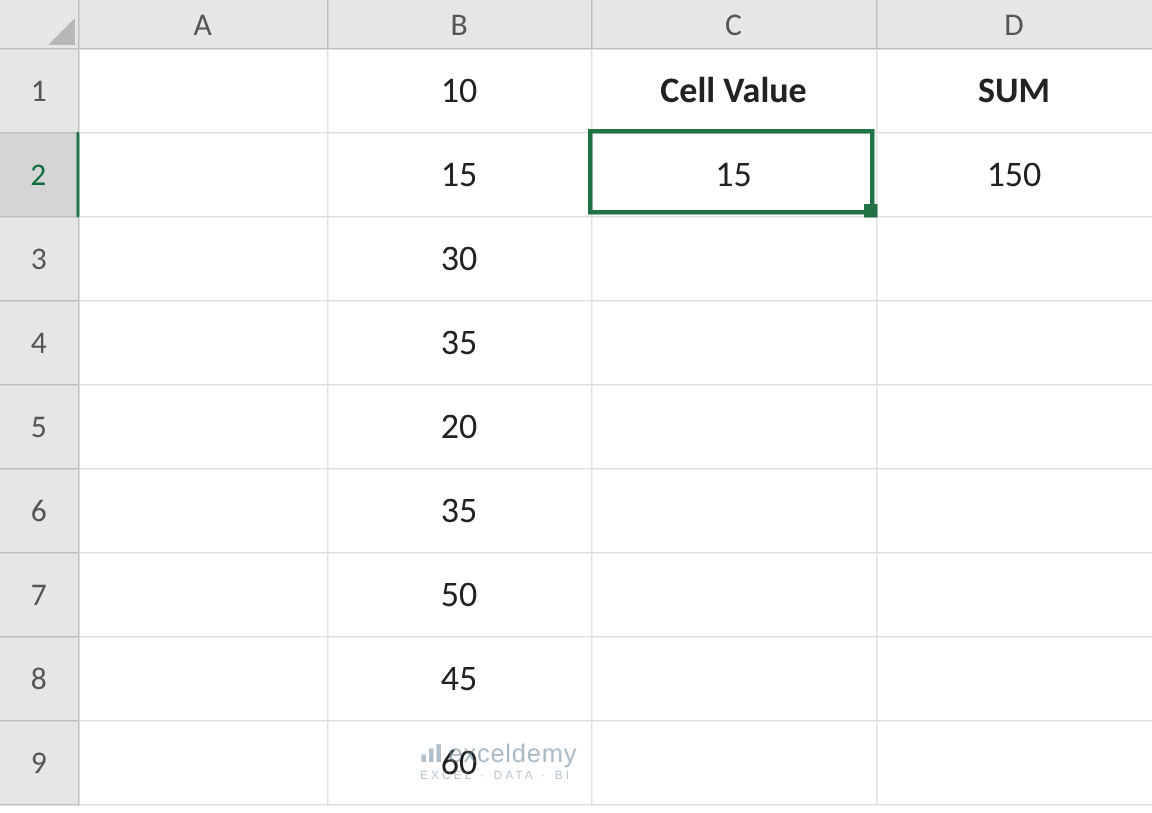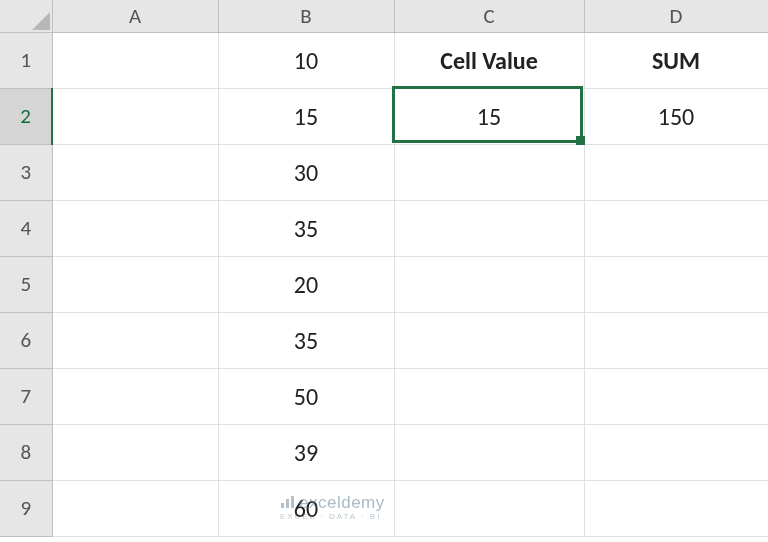--- a/index.html
+++ b/index.html
@@ -179,21 +179,21 @@
       <tr>
         <th class="row-head">7</th>
         <td class="cell"></td>
         <td class="cell">50</td>
         <td class="cell"></td>
         <td class="cell"></td>
       </tr>
       <tr>
         <th class="row-head">8</th>
         <td class="cell"></td>
-        <td class="cell">39</td>
+        <td class="cell">45</td>
         <td class="cell"></td>
         <td class="cell"></td>
       </tr>
       <tr>
         <th class="row-head">9</th>
         <td class="cell"></td>
         <td class="cell">60</td>
         <td class="cell"></td>
         <td class="cell"></td>
       </tr>

